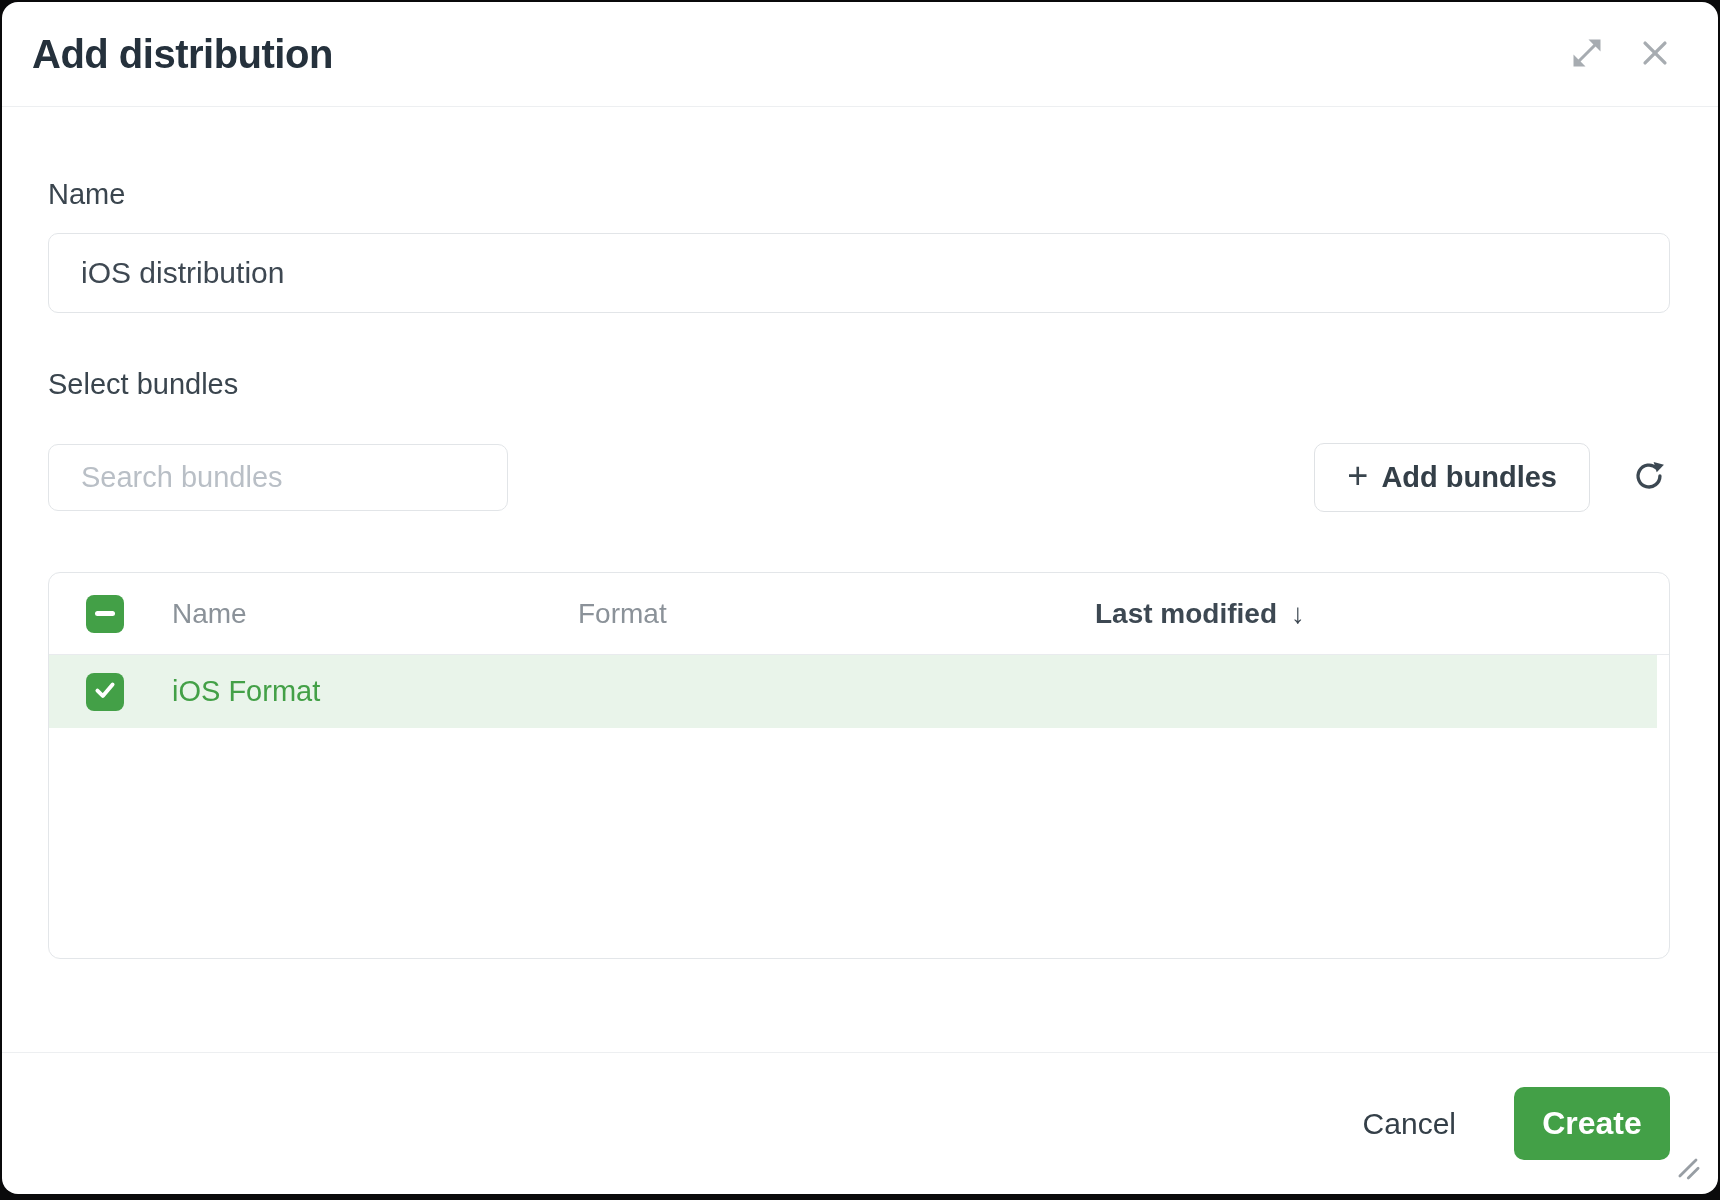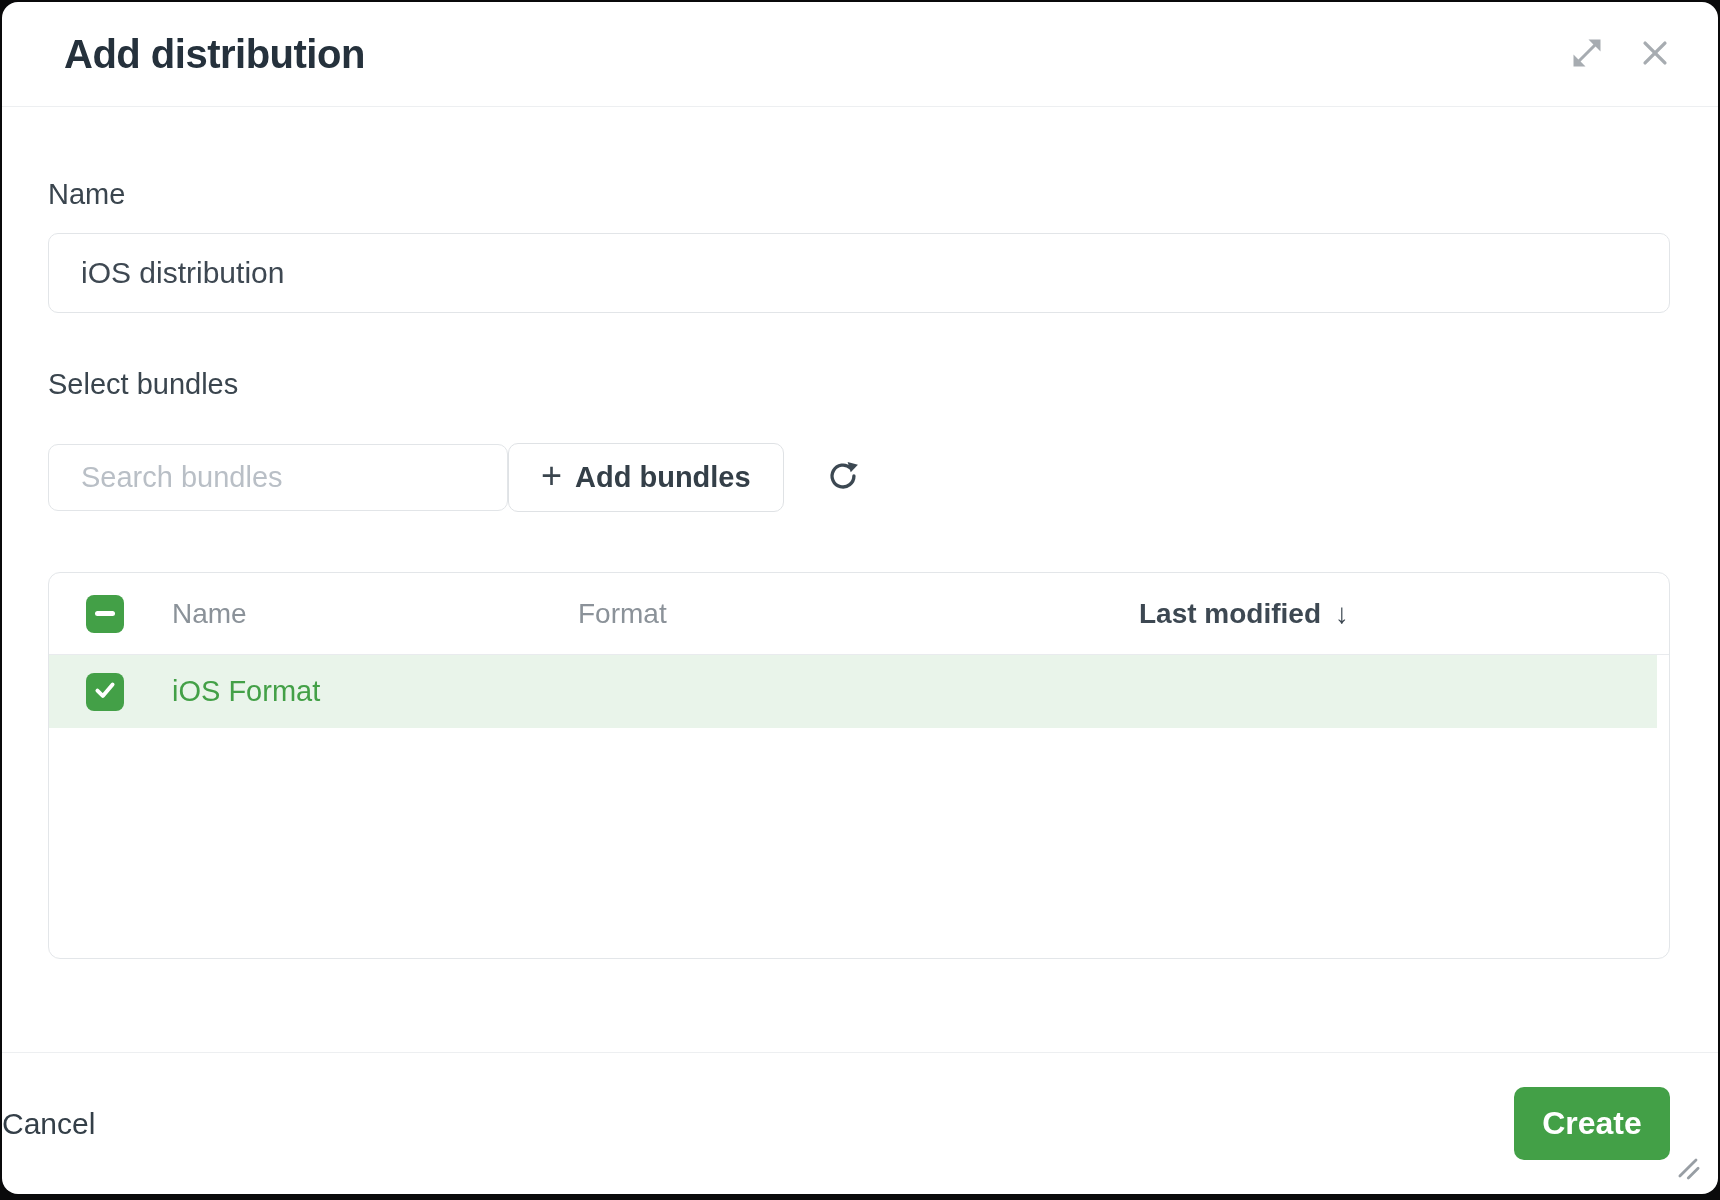--- a/index.html
+++ b/index.html
@@ -17,21 +17,21 @@
     border-radius: 16px;
     box-shadow: 0 0 0 1px rgba(0,0,0,0.06);
     display: flex;
     flex-direction: column;
     overflow: hidden;
   }
   
   .modal-header {
     flex-shrink: 0;
     height: 105px;
-    padding: 0 44px 0 62px;
+    padding: 0 44px 0 30px;
     display: flex;
     align-items: center;
     justify-content: space-between;
     border-bottom: 1px solid #edeff1;
   }
   .modal-title {
     font-size: 40px;
     font-weight: bold;
     color: #25313c;
     letter-spacing: -0.5px;
@@ -62,21 +62,21 @@
     color: #3e4852;
     font-family: "Liberation Sans", sans-serif;
     outline: none;
     background: #fff;
   }
   .bundles-label { margin-top: 56px; }
   .bundles-controls {
     margin-top: 44px;
     display: flex;
     align-items: center;
-    justify-content: flex-start;
+    justify-content: space-between;
   }
   .search-input {
     width: 460px;
     height: 67px;
     border: 1px solid #e2e5e8;
     border-radius: 10px;
     padding: 0 32px;
     font-size: 29px;
     color: #3e4852;
     font-family: "Liberation Sans", sans-serif;
@@ -121,21 +121,21 @@
     align-items: center;
     padding-left: 37px;
   }
   .thead-row {
     height: 82px;
     border-bottom: 1px solid #e9ebee;
   }
   .th { font-size: 28px; color: #8b9299; cursor: pointer; }
   .th.sorted {
     color: #3d4852; font-weight: 600;
-    display: flex; align-items: center; gap: 14px; margin-left: 44px;
+    display: flex; align-items: center; gap: 14px;
   }
   .sort-arrow { font-size: 28px; color: #3d4852; font-weight: 400; }
   .data-row {
     height: 73px;
     background: #e9f4ea;
     margin-right: 12px;
     cursor: pointer;
   }
   .cell-green { font-size: 29px; color: #43a047; }
   .checkbox {
@@ -148,21 +148,21 @@
     padding: 0;
   }
   .minus-bar { width: 20px; height: 5px; border-radius: 2.5px; background: #fff; }
   
   .modal-footer {
     flex-shrink: 0;
     height: 142px;
     border-top: 1px solid #edeff1;
     display: flex;
     align-items: center;
-    justify-content: space-between;
+    justify-content: flex-end;
     padding-right: 48px;
     gap: 58px;
     position: relative;
   }
   .cancel-btn {
     background: none; border: none; cursor: pointer;
     font-size: 30px; color: #343f48;
     font-family: "Liberation Sans", sans-serif;
   }
   .create-btn {

